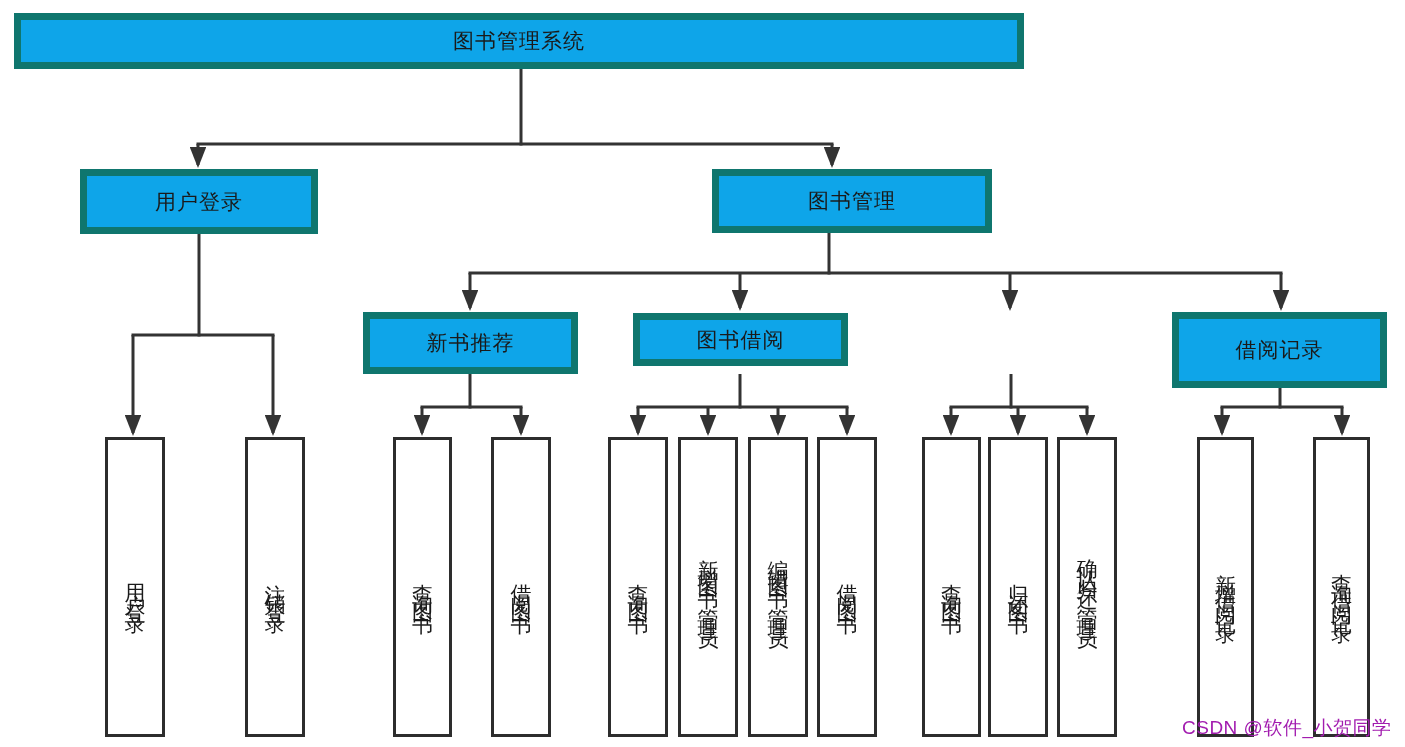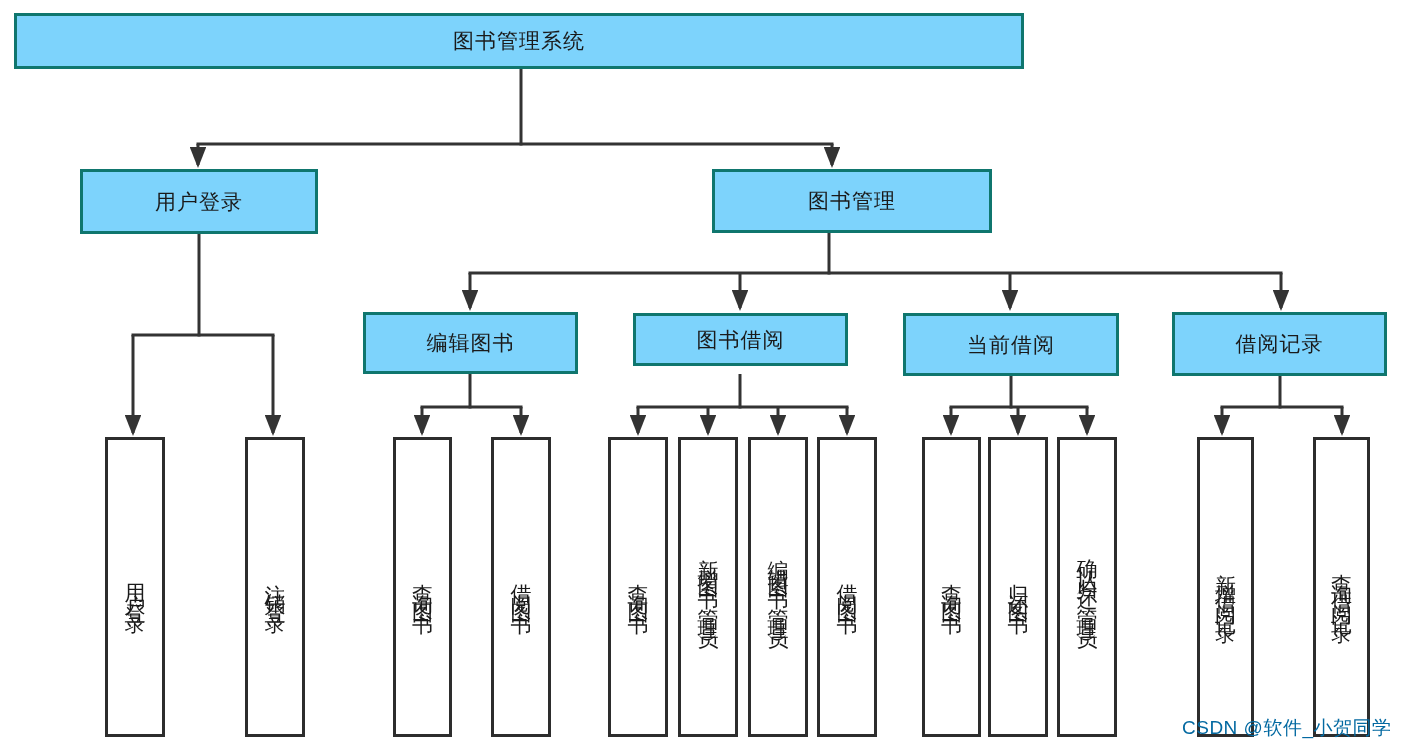--- a/index.html
+++ b/index.html
@@ -18,22 +18,22 @@
   #connector-svg {
     position: absolute;
     left: 0; top: 0;
     width: 1405px;
     height: 747px;
     pointer-events: none;
   }
   .hnode {
     position: absolute;
     box-sizing: border-box;
-    border: 3px solid #0f766e;
-    background: #7dd3fc;
+    border: 7px solid #0f766e;
+    background: #0ea5e9;
     display: flex;
     align-items: center;
     justify-content: center;
     font-size: 21px;
     letter-spacing: 1px;
     color: #1a1a1a;
     z-index: 2;
   }
   .vnode {
     position: absolute;
@@ -51,21 +51,21 @@
     z-index: 2;
     top: 437px;
     height: 300px;
   }
   #watermark {
     position: absolute;
     left: 1182px;
     top: 715px;
     font-size: 19px;
     letter-spacing: 0.5px;
-    color: #0369a1;
+    color: #a21caf;
     white-space: nowrap;
     z-index: 5;
   }
 </style>
 </head>
 <body>
 
 <div id="canvas">
 
   <svg id="connector-svg" viewBox="0 0 1405 747" xmlns="http://www.w3.org/2000/svg">
@@ -116,24 +116,23 @@
       <path d="M1222,407 V433" marker-end="url(#ah)"></path>
       <path d="M1342,407 V433" marker-end="url(#ah)"></path>
     </g>
   </svg>
 
   <div class="hnode" style="left:14px; top:13px; width:1010px; height:56px;">图书管理系统</div>
 
   <div class="hnode" style="left:80px; top:169px; width:238px; height:65px;">用户登录</div>
   <div class="hnode" style="left:712px; top:169px; width:280px; height:64px;">图书管理</div>
 
-  <div class="hnode" style="left:363px; top:312px; width:215px; height:62px;">编辑图书</div>
+  <div class="hnode" style="left:363px; top:312px; width:215px; height:62px;">新书推荐</div>
   <div class="hnode" style="left:633px; top:313px; width:215px; height:53px;">图书借阅</div>
-  <div class="hnode" style="left:903px; top:313px; width:216px; height:63px;">当前借阅</div>
-  <div class="hnode" style="left:1172px; top:312px; width:215px; height:64px;">借阅记录</div>
+  <div class="hnode" style="left:1172px; top:312px; width:215px; height:76px;">借阅记录</div>
 
   <div class="vnode" style="left:105px; width:60px;">用户登录</div>
   <div class="vnode" style="left:245px; width:60px;">注销登录</div>
 
   <div class="vnode" style="left:393px; width:59px;">查询图书</div>
   <div class="vnode" style="left:491px; width:60px;">借阅图书</div>
 
   <div class="vnode" style="left:608px; width:60px;">查询图书</div>
   <div class="vnode" style="left:678px; width:60px;">新增图书（管理员）</div>
   <div class="vnode" style="left:748px; width:60px;">编辑图书（管理员）</div>

